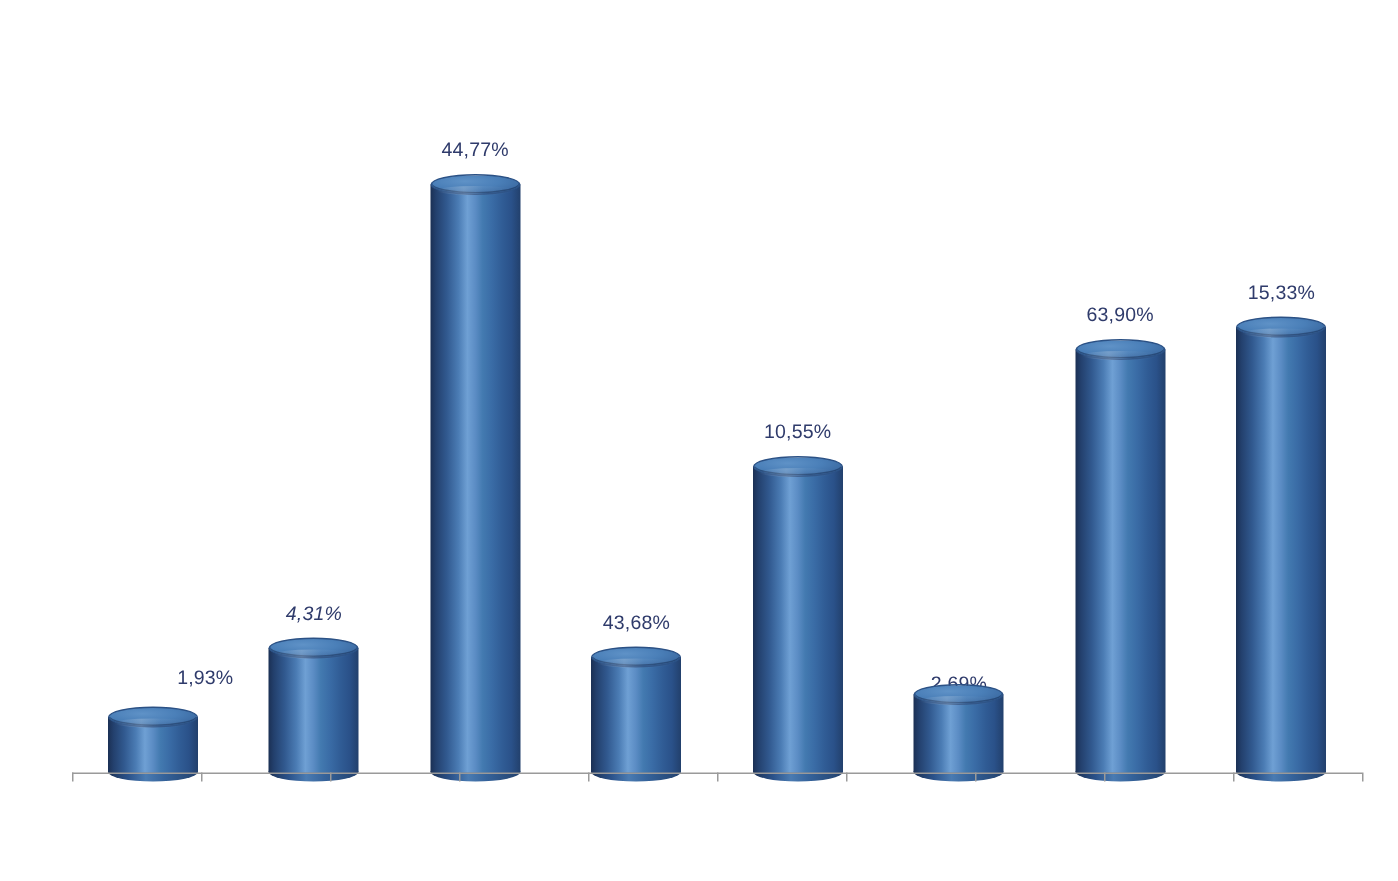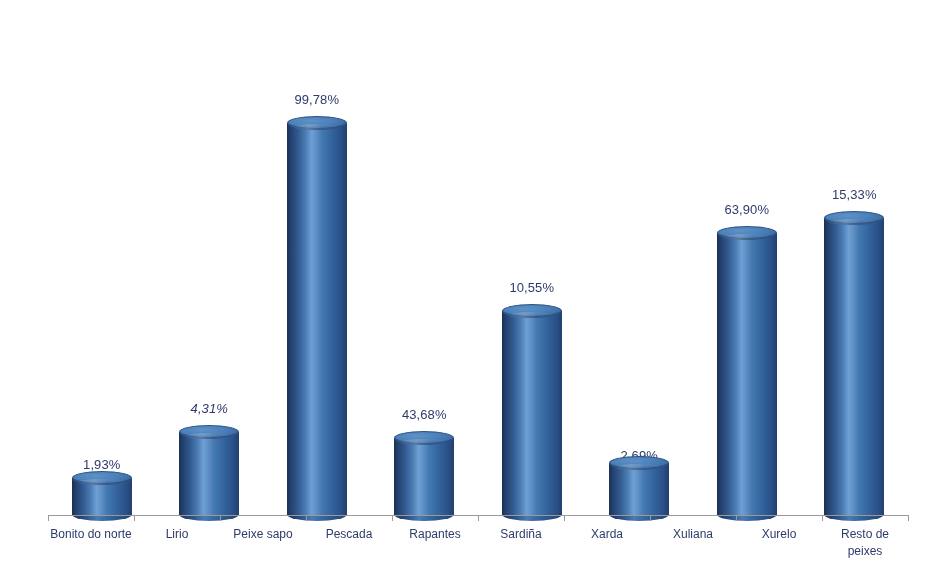--- a/index.html
+++ b/index.html
@@ -206,39 +206,39 @@
   }
 </style>
 </head>
 <body>
 
 <div id="chart-root">
 
   <div id="plot-area">
     <div id="bars-layer">
         <div class="category-col">
-          <div class="value-label" style="bottom: 43px;">1,93%</div>
+          <div class="value-label" style="bottom: 56px; text-align: right;">1,93%</div>
           <div class="cylinder" style="height: 44.3979px;">
             <div class="cyl-bottom"></div>
             <div class="cyl-body"></div>
             <div class="cyl-top"></div>
             <div class="cyl-cap-sheen"></div>
           </div>
         </div>
         <div class="category-col">
           <div class="value-label" style="bottom: 99.5156px; font-style: italic;">4,31%</div>
           <div class="cylinder" style="height: 90.5156px;">
             <div class="cyl-bottom"></div>
             <div class="cyl-body"></div>
             <div class="cyl-top"></div>
             <div class="cyl-cap-sheen"></div>
           </div>
         </div>
         <div class="category-col">
-          <div class="value-label" style="bottom: 408px;">99,78%</div>
+          <div class="value-label" style="bottom: 408px;">44,77%</div>
           <div class="cylinder" style="height: 399px;">
             <div class="cyl-bottom"></div>
             <div class="cyl-body"></div>
             <div class="cyl-top"></div>
             <div class="cyl-cap-sheen"></div>
           </div>
         </div>
         <div class="category-col">
           <div class="value-label" style="bottom: 92.5398px;">43,68%</div>
           <div class="cylinder" style="height: 83.5398px;">
@@ -295,26 +295,14 @@
       <div class="x-tick" style="left: 306px;"></div>
       <div class="x-tick" style="left: 392px;"></div>
       <div class="x-tick" style="left: 478px;"></div>
       <div class="x-tick" style="left: 564px;"></div>
       <div class="x-tick" style="left: 650px;"></div>
       <div class="x-tick" style="left: 736px;"></div>
       <div class="x-tick" style="left: 822px;"></div>
       <div class="x-tick" style="left: 908px;"></div>
     </div>
 
-  <div id="x-labels">
-      <div class="x-label">Bonito do norte</div>
-      <div class="x-label">Lirio</div>
-      <div class="x-label">Peixe sapo</div>
-      <div class="x-label">Pescada</div>
-      <div class="x-label">Rapantes</div>
-      <div class="x-label">Sardiña</div>
-      <div class="x-label">Xarda</div>
-      <div class="x-label">Xuliana</div>
-      <div class="x-label">Xurelo</div>
-      <div class="x-label">Resto de peixes</div>
-    </div>
 
 </div>
 
 </body></html>

